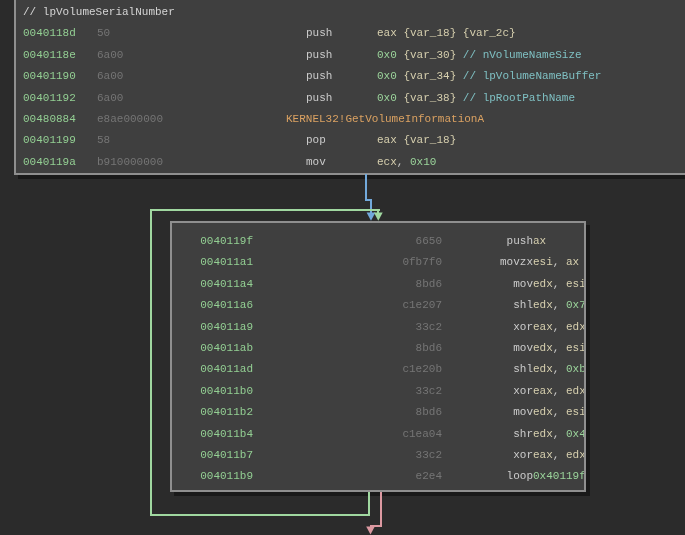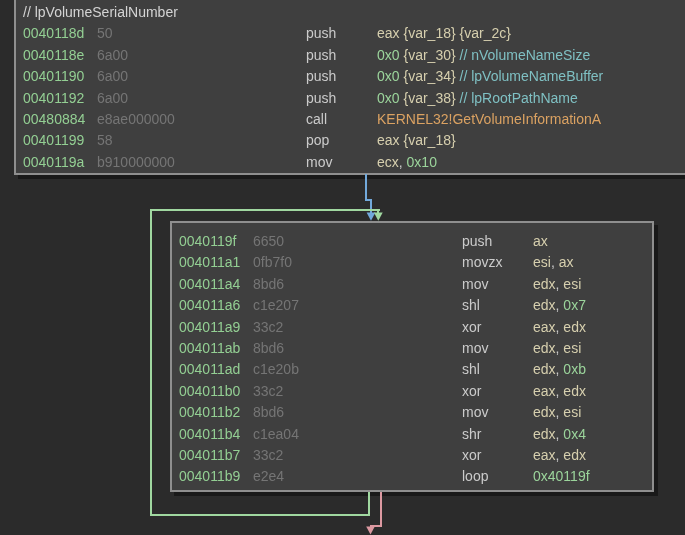--- a/index.html
+++ b/index.html
@@ -1,35 +1,35 @@
 <!DOCTYPE html>
 <html style="--page-bg: #2b2b2b; --block-bg: #3f3f3f; --block-border: #8f8f8f; --addr: #93cf93; --bytes: #757575; --mnem: #cbcbcb; --reg: #d6cfae; --num: #9bd49b; --sym: #dba262; --com: #7fc0c3; --comw: #d4d4d4;"><head>
 <meta charset="utf-8">
 <style>
   html,body{margin:0;padding:0;}
   .canvas{
     position:relative;
     width:685px;height:535px;
     overflow:hidden;
     background:var(--page-bg,#2b2b2b);
-    font-family:Liberation Sans, sans-serif;
-    font-size:14px;
+    font-family:Liberation Mono, monospace;
+    font-size:11px;
     line-height:21.4px;
   }
   .block{
     position:absolute;
     box-sizing:border-box;
     background:var(--block-bg,#3f3f3f);
     border:2px solid var(--block-border,#8f8f8f);
     box-shadow:4px 4px 0 rgba(0,0,0,0.42);
     overflow:hidden;
     z-index:1;
   }
   #block1{left:14px;top:-8px;width:700px;height:183px;padding-top:8px;}
-  #block2{left:170px;top:221px;width:484px;height:271px;padding-top:8px;}
+  #block2{left:170px;top:221px;width:416px;height:271px;padding-top:8px;text-align:right;}
   .row{display:flex;white-space:pre;height:21.4px;align-items:center;padding-left:7px;}
   .col-addr{display:inline-block;width:74px;flex:0 0 74px;color:var(--addr,#93cf93);}
   .col-bytes{display:inline-block;width:189px;flex:0 0 189px;color:var(--bytes,#757575);}
   .col-mnem{display:inline-block;width:71px;flex:0 0 71px;color:var(--mnem,#cbcbcb);margin-left:20px;}
   .col-ops{white-space:pre;}
   .tk-reg,.tk-ann{color:var(--reg,#d6cfae);}
   .tk-num{color:var(--num,#9bd49b);}
   .tk-sym{color:var(--sym,#dba262);}
   .tk-com{color:var(--com,#7fc0c3);}
   .tk-txt{color:var(--mnem,#cbcbcb);}
@@ -41,21 +41,21 @@
 <body>
 
 <div class="canvas">
 
   <div class="block" id="block1">
       <div class="row"><span class="tk-comw">// lpVolumeSerialNumber</span></div>
       <div class="row"><span class="col-addr">0040118d</span><span class="col-bytes">50</span><span class="col-mnem">push</span><span class="col-ops"><span class="tk-reg">eax</span><span class="tk-txt"> </span><span class="tk-ann">{var_18}</span><span class="tk-txt"> </span><span class="tk-ann">{var_2c}</span></span></div>
       <div class="row"><span class="col-addr">0040118e</span><span class="col-bytes">6a00</span><span class="col-mnem">push</span><span class="col-ops"><span class="tk-num">0x0</span><span class="tk-txt"> </span><span class="tk-ann">{var_30}</span><span class="tk-txt"> </span><span class="tk-com">// nVolumeNameSize</span></span></div>
       <div class="row"><span class="col-addr">00401190</span><span class="col-bytes">6a00</span><span class="col-mnem">push</span><span class="col-ops"><span class="tk-num">0x0</span><span class="tk-txt"> </span><span class="tk-ann">{var_34}</span><span class="tk-txt"> </span><span class="tk-com">// lpVolumeNameBuffer</span></span></div>
       <div class="row"><span class="col-addr">00401192</span><span class="col-bytes">6a00</span><span class="col-mnem">push</span><span class="col-ops"><span class="tk-num">0x0</span><span class="tk-txt"> </span><span class="tk-ann">{var_38}</span><span class="tk-txt"> </span><span class="tk-com">// lpRootPathName</span></span></div>
-      <div class="row"><span class="col-addr">00480884</span><span class="col-bytes">e8ae000000</span><span class="col-mnem">call</span><span class="col-ops"><span class="tk-sym">KERNEL32!GetVolumeInformationA</span></span></div>
+      <div class="row"><span class="col-addr">00480884</span><span class="col-bytes">e8ae000000</span><span class="col-ops"><span class="tk-sym">KERNEL32!GetVolumeInformationA</span></span></div>
       <div class="row"><span class="col-addr">00401199</span><span class="col-bytes">58</span><span class="col-mnem">pop</span><span class="col-ops"><span class="tk-reg">eax</span><span class="tk-txt"> </span><span class="tk-ann">{var_18}</span></span></div>
       <div class="row"><span class="col-addr">0040119a</span><span class="col-bytes">b910000000</span><span class="col-mnem">mov</span><span class="col-ops"><span class="tk-reg">ecx</span><span class="tk-txt">, </span><span class="tk-num">0x10</span></span></div>
     </div>
 
   <div class="block" id="block2">
       <div class="row"><span class="col-addr">0040119f</span><span class="col-bytes">6650</span><span class="col-mnem">push</span><span class="col-ops"><span class="tk-reg">ax</span></span></div>
       <div class="row"><span class="col-addr">004011a1</span><span class="col-bytes">0fb7f0</span><span class="col-mnem">movzx</span><span class="col-ops"><span class="tk-reg">esi</span><span class="tk-txt">, </span><span class="tk-reg">ax</span></span></div>
       <div class="row"><span class="col-addr">004011a4</span><span class="col-bytes">8bd6</span><span class="col-mnem">mov</span><span class="col-ops"><span class="tk-reg">edx</span><span class="tk-txt">, </span><span class="tk-reg">esi</span></span></div>
       <div class="row"><span class="col-addr">004011a6</span><span class="col-bytes">c1e207</span><span class="col-mnem">shl</span><span class="col-ops"><span class="tk-reg">edx</span><span class="tk-txt">, </span><span class="tk-num">0x7</span></span></div>
       <div class="row"><span class="col-addr">004011a9</span><span class="col-bytes">33c2</span><span class="col-mnem">xor</span><span class="col-ops"><span class="tk-reg">eax</span><span class="tk-txt">, </span><span class="tk-reg">edx</span></span></div>

